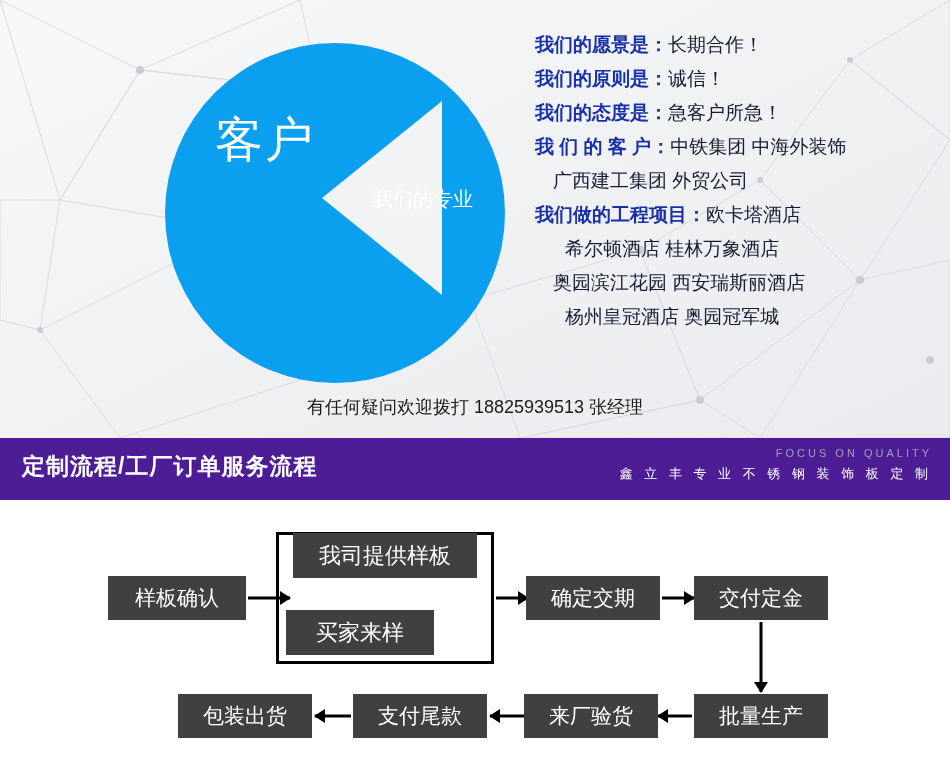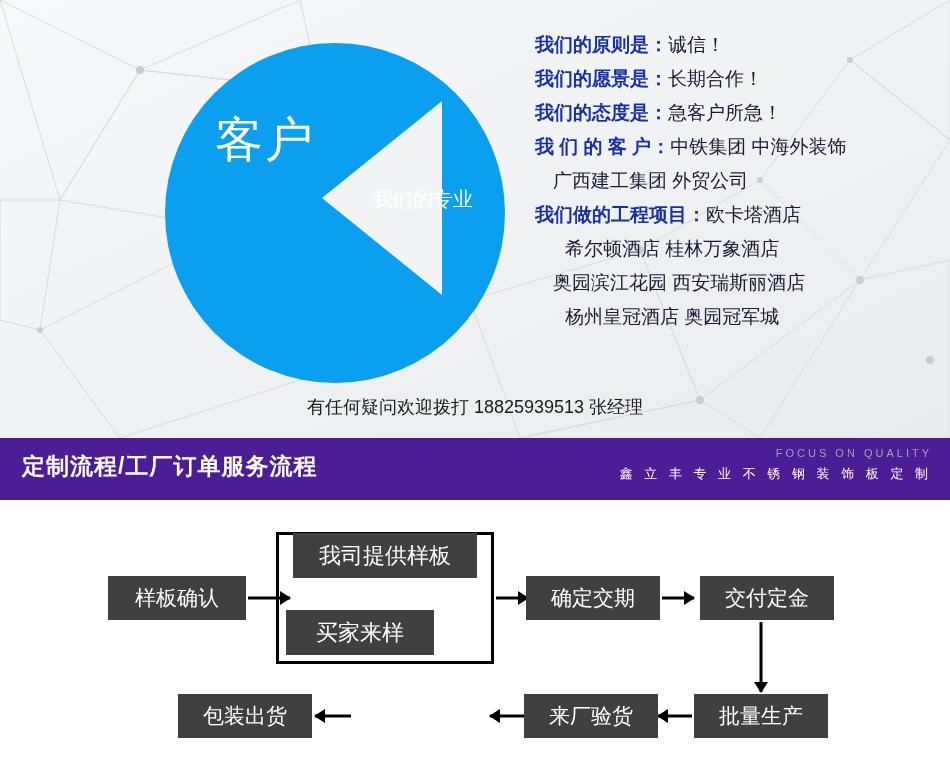--- a/index.html
+++ b/index.html
@@ -281,25 +281,25 @@
     <div class="pie-wrap">
       <div class="pie-circle"></div>
       <div class="pie-notch"></div>
       <div class="pie-label-main">客户</div>
       <div class="pie-label-sub">我们的专业</div>
     </div>
 
     <div class="claims">
 
       <div class="claim-row">
+        <span class="claim-label">我们的愿景是</span><span class="claim-label">：</span><span class="claim-value">长期合作！</span>
+      </div>
+
+      <div class="claim-row">
         <span class="claim-label">我们的原则是</span><span class="claim-label">：</span><span class="claim-value">诚信！</span>
-      </div>
-
-      <div class="claim-row">
-        <span class="claim-label">我们的愿景是</span><span class="claim-label">：</span><span class="claim-value">长期合作！</span>
       </div>
 
       <div class="claim-row">
         <span class="claim-label">我们的态度是</span><span class="claim-label">：</span><span class="claim-value">急客户所急！</span>
       </div>
 
       <div class="claim-row">
         <span class="claim-label">我 们 的 客 户</span><span class="claim-label">：</span><span class="claim-value">中铁集团  中海外装饰</span>
       </div>
 
@@ -353,21 +353,21 @@
 
     <div class="node" style="left:526px; top:76px; width:134px; height:44px;">
       <span>确定交期</span>
     </div>
 
     <div class="arrow-h" style="left:662px; top:88px; width:32px; height:20px;">
       <span class="line"></span>
         <span class="head"></span>
     </div>
 
-    <div class="node" style="left:694px; top:76px; width:134px; height:44px;margin-left:6px;">
+    <div class="node" style="left:694px; top:76px; width:134px; height:44px;">
       <span>交付定金</span>
     </div>
 
     <div class="arrow-v" style="left:751px; top:122px; width:20px; height:70px;">
       <span class="line"></span>
         <span class="head"></span>
     </div>
 
     <div class="node" style="left:694px; top:194px; width:134px; height:44px;">
       <span>批量生产</span>
@@ -380,20 +380,23 @@
 
     <div class="node" style="left:524px; top:194px; width:134px; height:44px;">
       <span>来厂验货</span>
     </div>
 
     <div class="arrow-h left" style="left:490px; top:206px; width:34px; height:20px;">
       <span class="line"></span>
         <span class="head"></span>
     </div>
 
+    <div class="node" style="left:353px; top:194px; width:134px; height:44px;">
+      <span>支付尾款</span>
+    </div>
 
     <div class="arrow-h left" style="left:315px; top:206px; width:36px; height:20px;">
       <span class="line"></span>
         <span class="head"></span>
     </div>
 
     <div class="node" style="left:178px; top:194px; width:134px; height:44px;">
       <span>包装出货</span>
     </div>
 

